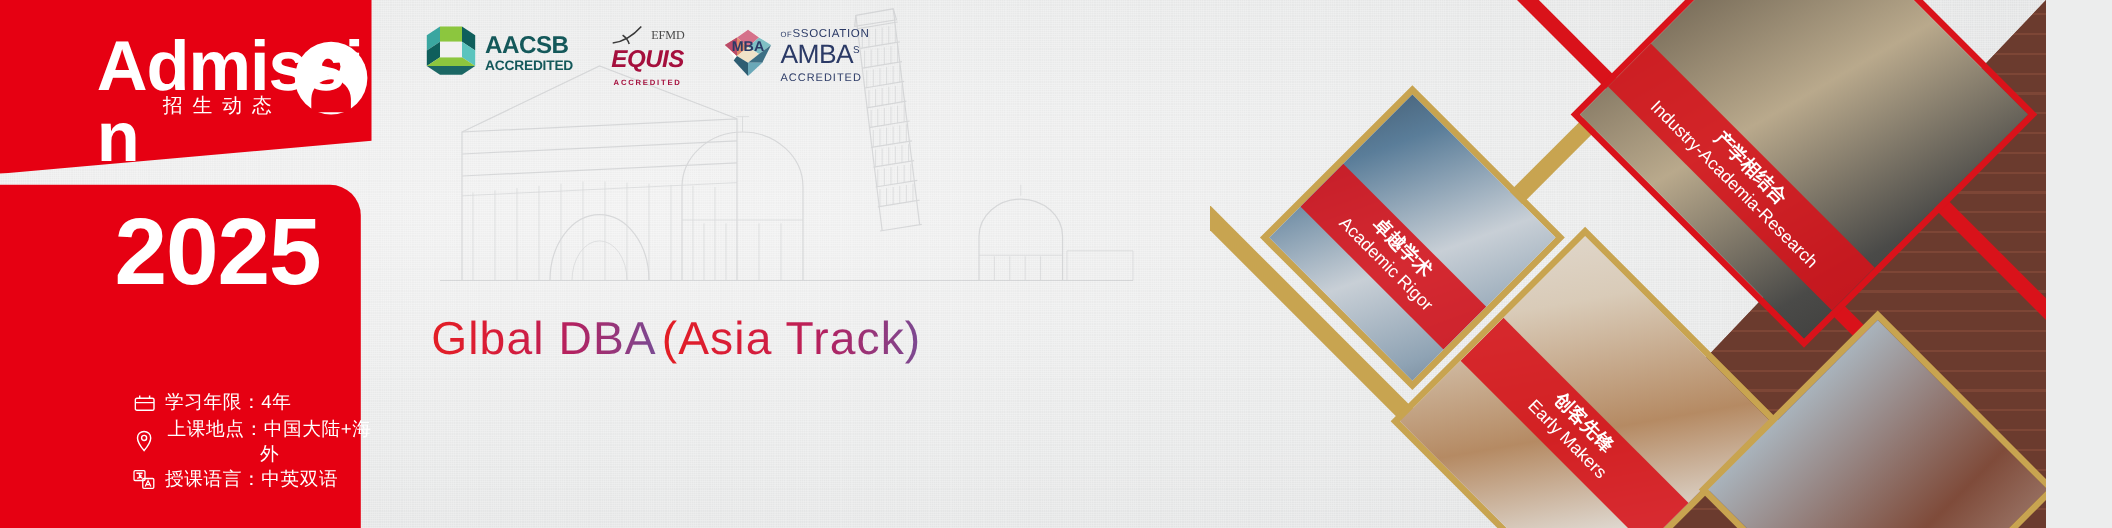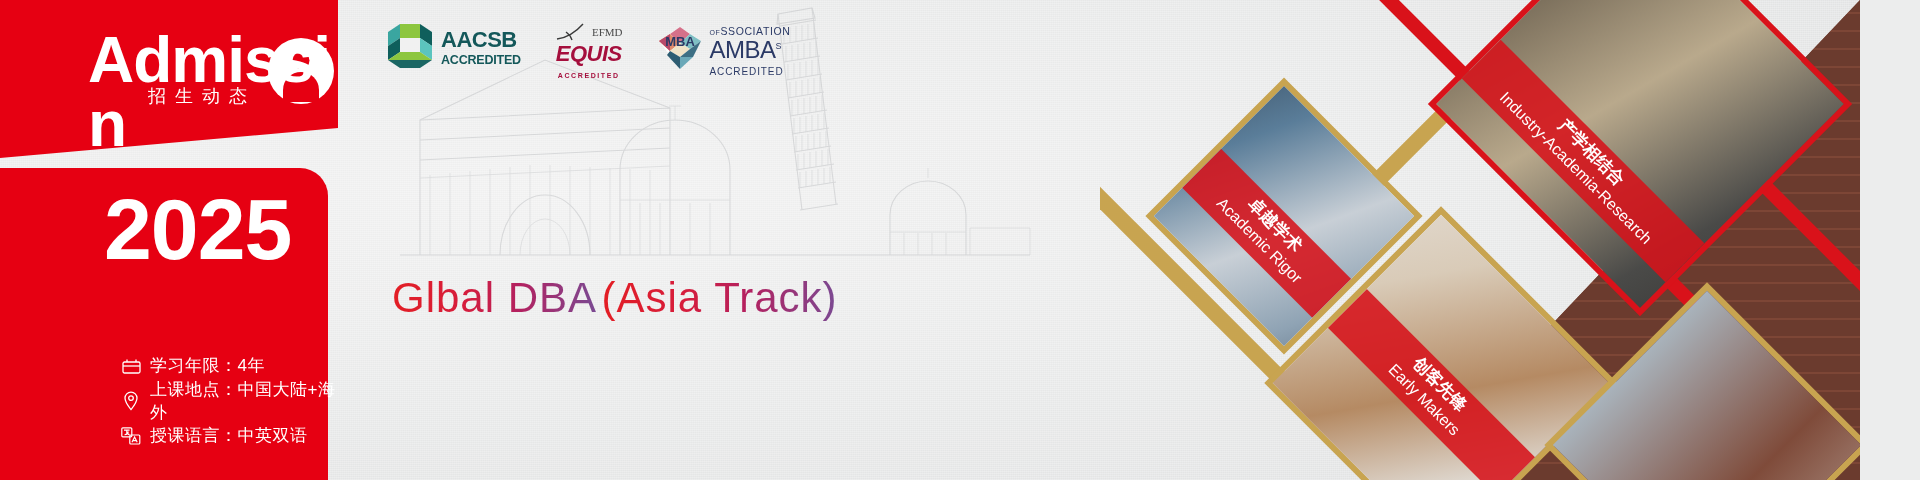--- a/index.html
+++ b/index.html
@@ -104,20 +104,21 @@
     left:118px; top:348px;
     z-index:5;
   }
   .meta-row{
     display:flex;
     align-items:center;
     height:35px;
     color:#ffffff;
     font-size:17px;
     letter-spacing:.5px;
+    text-align:center;
   }
   .meta-icon{
     width:26px; height:20px;
     margin-right:6px;
     display:flex; align-items:center; justify-content:center;
     flex:0 0 26px;
   }
   .meta-icon svg{ display:block; }
 
   
@@ -189,21 +190,21 @@
     line-height:1.1;
     white-space:nowrap;
     background:linear-gradient(90deg,#d8102a 0%,#cf1430 30%,#9e2060 58%,#53378f 80%,#3b3c8e 100%);
     -webkit-background-clip:text;
     background-clip:text;
     color:transparent;
     -webkit-text-fill-color:transparent;
     display:inline-block;
   }
   .h-en{
-    margin-top:16px;
+    margin-top:26px;
     font-size:42px;
     letter-spacing:1px;
     white-space:nowrap;
     background:linear-gradient(90deg,#e31e24 0%,#d61d3c 35%,#b32160 62%,#7a4a93 100%);
     -webkit-background-clip:text;
     background-clip:text;
     color:transparent;
     -webkit-text-fill-color:transparent;
     display:inline-block;
     font-weight:400;

